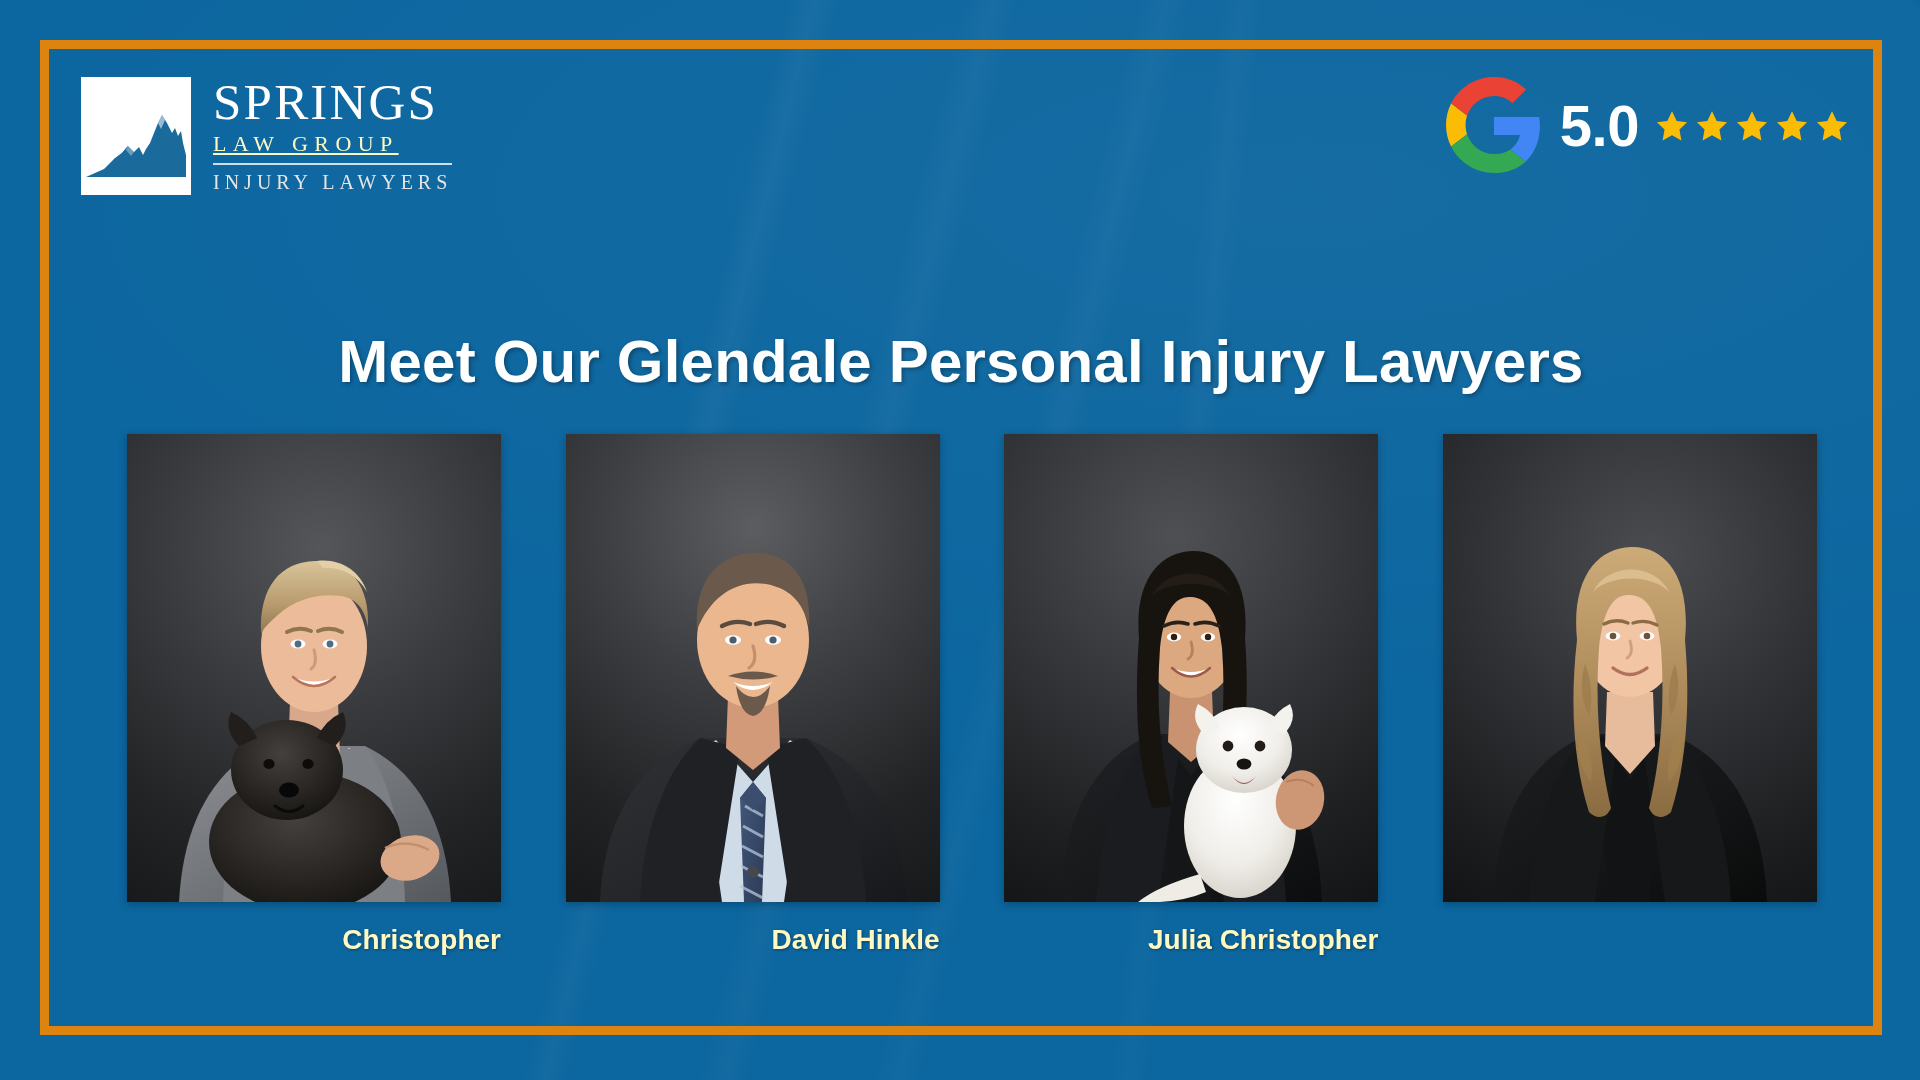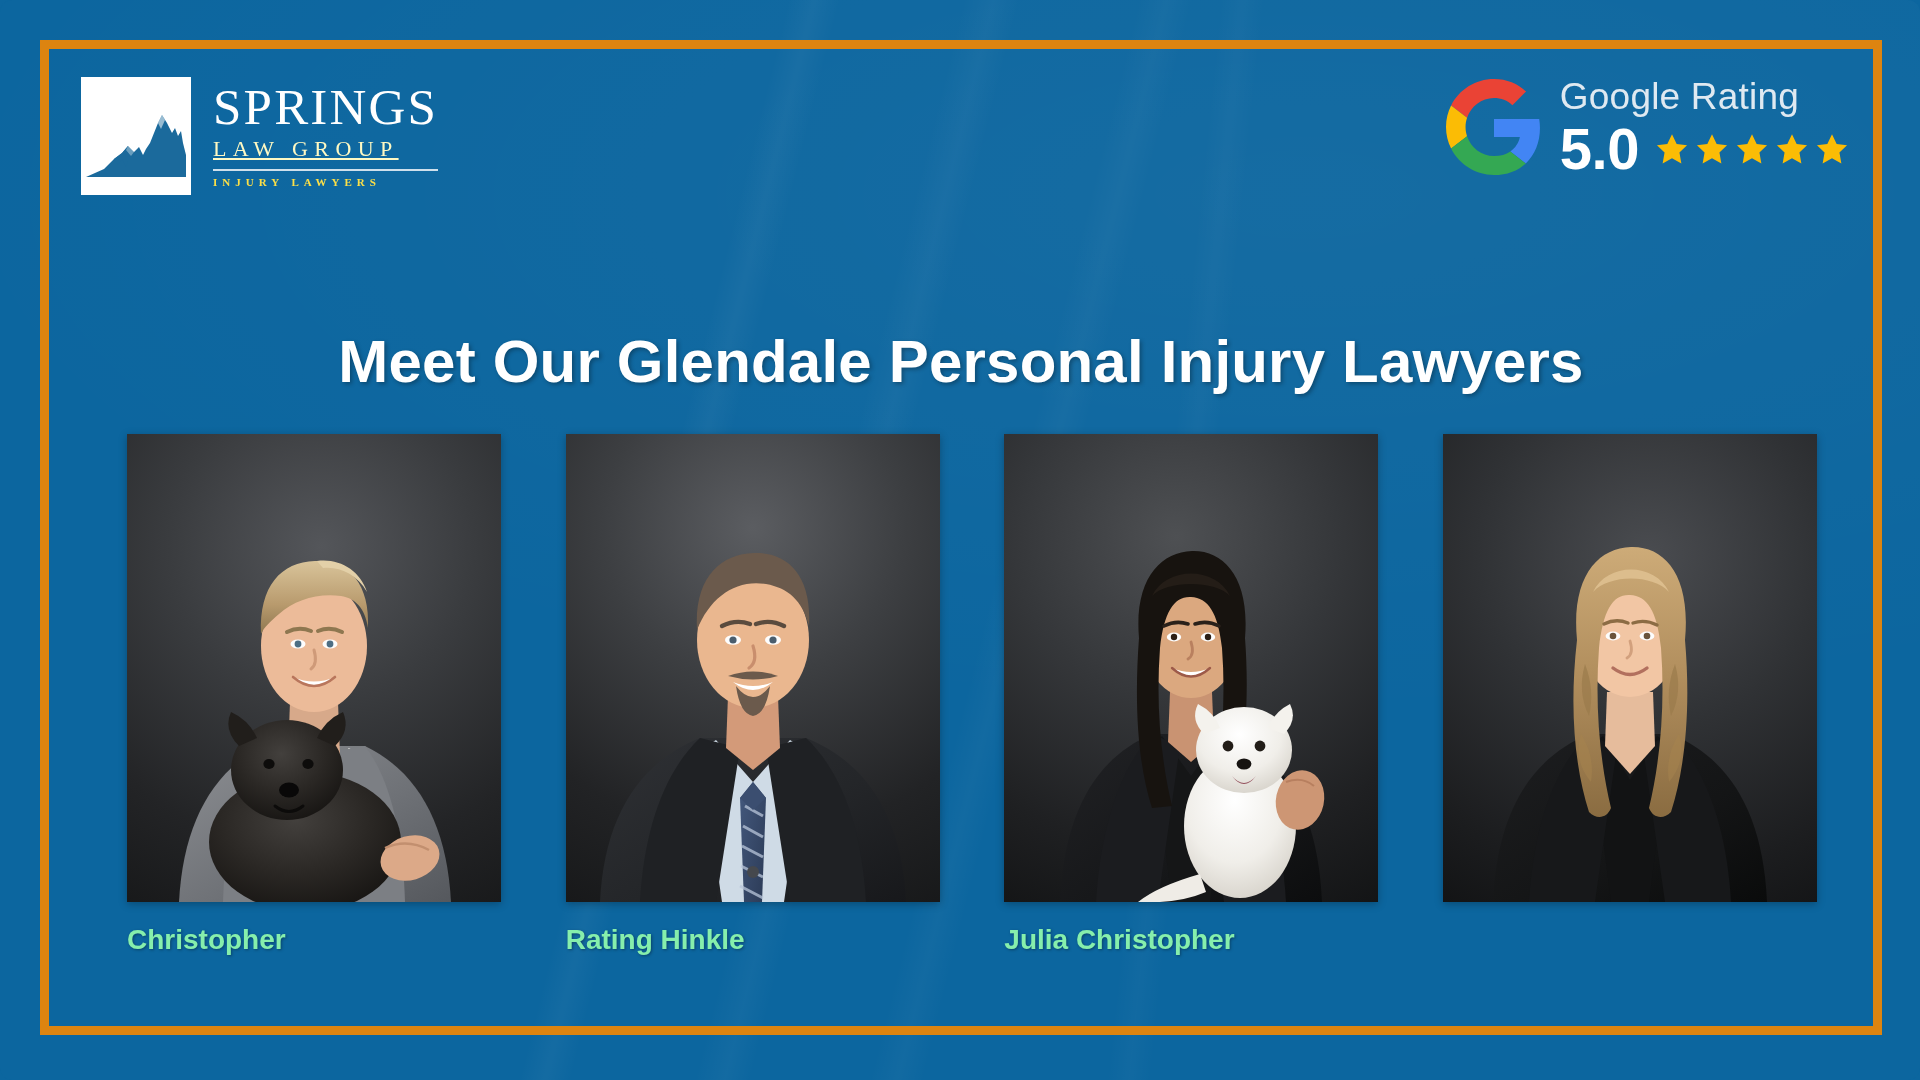--- a/index.html
+++ b/index.html
@@ -102,25 +102,25 @@
     text-decoration: underline;
   }
   .brand-rule {
     height: 2px;
     background: #cfe0ec;
     margin: 5px 0 5px 0;
     width: 100%;
   }
   .brand-line-3 {
     font-family: "Liberation Serif", serif;
-    font-size: 11px;
+    font-size: 20px;
     line-height: 1.2;
     letter-spacing: 5.0px;
-    font-weight: 700;
-    color: #fde047;
+    font-weight: 400;
+    color: #e5e5e5;
   }
 
   
   .gr {
     position: absolute;
     right: 40px;
     top: 28px;
     display: flex;
     align-items: center;
     gap: 18px;
@@ -200,22 +200,22 @@
     inset: 0;
     background: radial-gradient(120% 95% at 52% 24%, #54565a 0%, #3a3c3f 34%, #232426 68%, #141516 100%);
   }
   .photo-bg.bg-b { background: radial-gradient(125% 100% at 50% 20%, #5b5d61 0%, #3d3f42 32%, #222325 66%, #131415 100%); }
   .photo-bg.bg-c { background: radial-gradient(120% 95% at 46% 22%, #4e5053 0%, #35373a 36%, #1f2022 70%, #101112 100%); }
   .photo-bg.bg-d { background: radial-gradient(120% 95% at 55% 26%, #4a4c50 0%, #303235 38%, #1c1d1f 72%, #0e0f10 100%); }
   .photo svg { position: absolute; inset: 0; display: block; }
 
   .member-name {
     margin-top: 20px;
-    text-align: left;
-    color: #86efac;
+    text-align: right;
+    color: #fef9c3;
     font-size: 28px;
     font-weight: 700;
     line-height: 1.26;
     text-shadow: 1px 1px 3px rgba(0,0,0,0.35);
   }
   .member-name.two-line { font-size: 28px; }
 </style>
 </head>
 <body>
 
@@ -246,21 +246,20 @@
       <div class="gr">
         <div class="gr-logo">
           <svg width="96" height="96" viewBox="0 0 48 48" aria-hidden="true">
             <path fill="#ea4335" d="M24 9.5c3.54 0 6.71 1.22 9.21 3.6l6.85-6.85C35.9 2.38 30.47 0 24 0 14.62 0 6.51 5.38 2.56 13.22l7.98 6.19C12.43 13.72 17.74 9.5 24 9.5z"></path>
             <path fill="#4285f4" d="M46.98 24.55c0-1.57-.15-3.09-.38-4.55H24v9.02h12.94c-.58 2.96-2.26 5.48-4.78 7.18l7.73 6c4.51-4.18 7.09-10.36 7.09-17.65z"></path>
             <path fill="#fbbc05" d="M10.53 28.59c-.48-1.45-.76-2.99-.76-4.59s.27-3.14.76-4.59l-7.98-6.19C.92 16.46 0 20.12 0 24c0 3.88.92 7.54 2.56 10.78l7.97-6.19z"></path>
             <path fill="#34a853" d="M24 48c6.48 0 11.93-2.13 15.89-5.81l-7.73-6c-2.15 1.45-4.92 2.3-8.16 2.3-6.26 0-11.57-4.22-13.47-9.91l-7.98 6.19C6.51 42.62 14.62 48 24 48z"></path>
           </svg>
         </div>
         <div class="gr-text">
-          <div class="gr-title">Google Rating</div>
           <div class="gr-row">
             <div class="gr-score">5.0</div>
             <div class="gr-stars">
               <svg width="38" height="38" viewBox="0 0 24 24">
                   <path fill="#fbbc05" d="M12 2l2.95 6.2 6.55.85-4.8 4.6 1.22 6.85L12 17.2 6.08 20.5l1.22-6.85-4.8-4.6 6.55-.85z"></path>
                 </svg>
               <svg width="38" height="38" viewBox="0 0 24 24">
                   <path fill="#fbbc05" d="M12 2l2.95 6.2 6.55.85-4.8 4.6 1.22 6.85L12 17.2 6.08 20.5l1.22-6.85-4.8-4.6 6.55-.85z"></path>
                 </svg>
               <svg width="38" height="38" viewBox="0 0 24 24">
@@ -396,21 +395,21 @@
 
             <path d="M187 212 q5 16 -4 22" stroke="#c98e6d" stroke-width="3.2" fill="none" stroke-linecap="round"></path>
 
             <path d="M162 242 q25 -9 50 0 q-25 7 -50 0 Z" fill="#6b5a4c"></path>
             <path d="M170 252 q17 22 34 0 q-4 28 -17 30 q-13 -2 -17 -30 Z" fill="#6b5a4c"></path>
 
             <path d="M167 248 q20 16 40 0 q-20 8 -40 0 Z" fill="#ffffff"></path>
           </svg>
         </div>
         <div class="member-name">
-          <div>Rating Hinkle</div>
+          <div>David Hinkle</div>
         </div>
       </div>
 
       <div class="member">
         <div class="photo">
           <div class="photo-bg bg-c"></div>
           <svg viewBox="0 0 374 468" preserveAspectRatio="xMidYMid slice" aria-hidden="true">
             <defs>
               <linearGradient id="j-blazer" x1="0" y1="0" x2="1" y2="1">
                 <stop offset="0%" stop-color="#212225"></stop>

